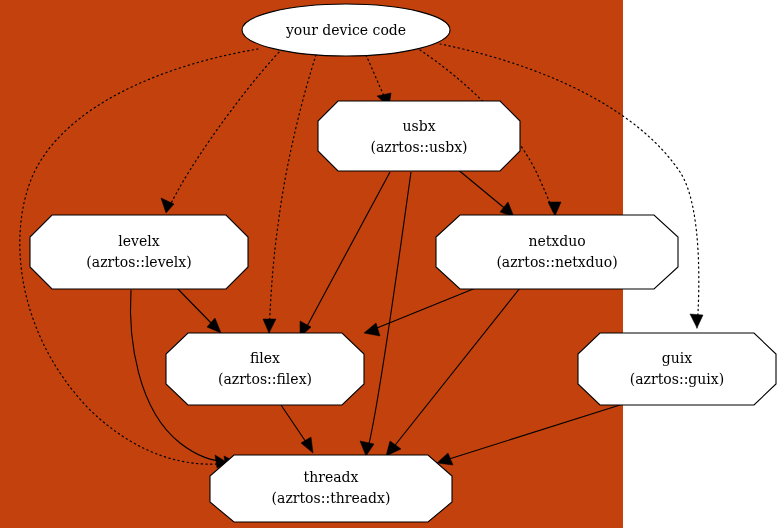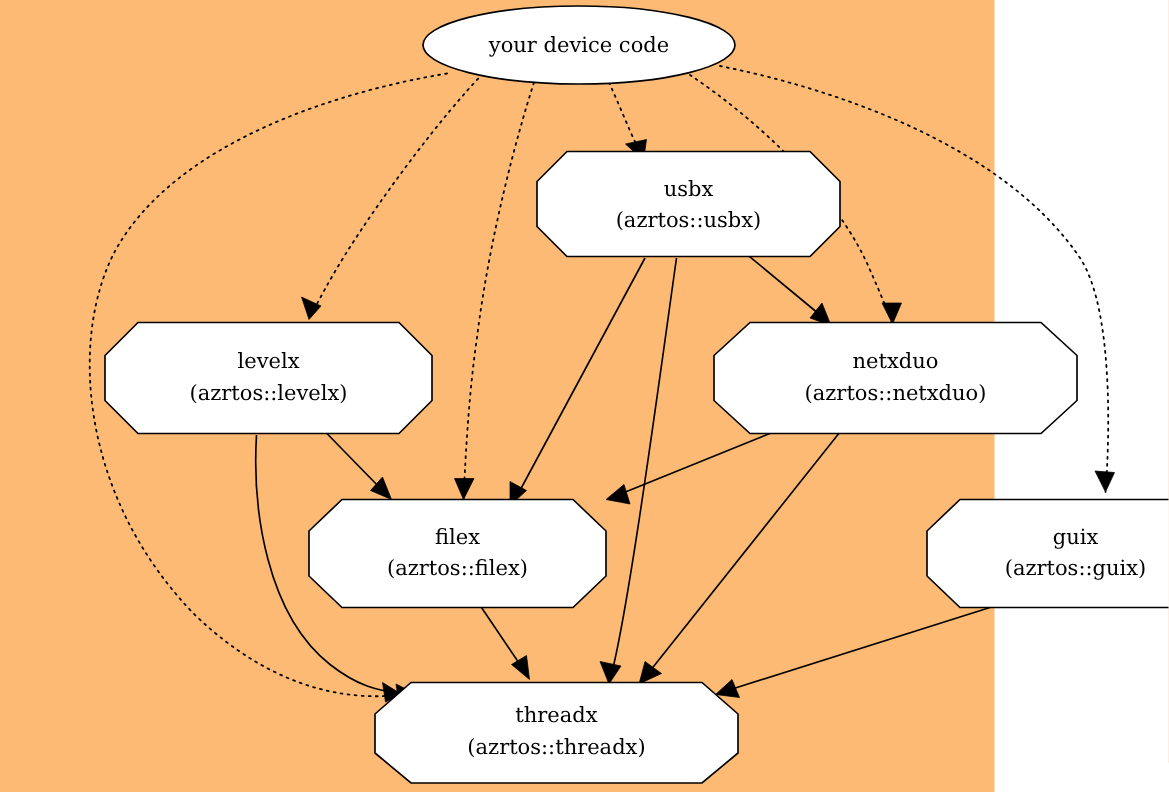--- a/index.html
+++ b/index.html
@@ -10,22 +10,21 @@
   body {
     width: 779px;
     height: 528px;
     overflow: hidden;
     font-family: "DejaVu Serif", serif;
   }
   #graph-root {
     position: relative;
     width: 623px;
     height: 528px;
-    background: #fdba74;
-    padding-left: 40px;
+    background: #c2410c;
   }
   svg#graph-canvas {
     display: block;
     width: 779px;
     height: 528px;
   }
   .node-shape {
     fill: #ffffff;
     stroke: #000000;
     stroke-width: 1.1;

